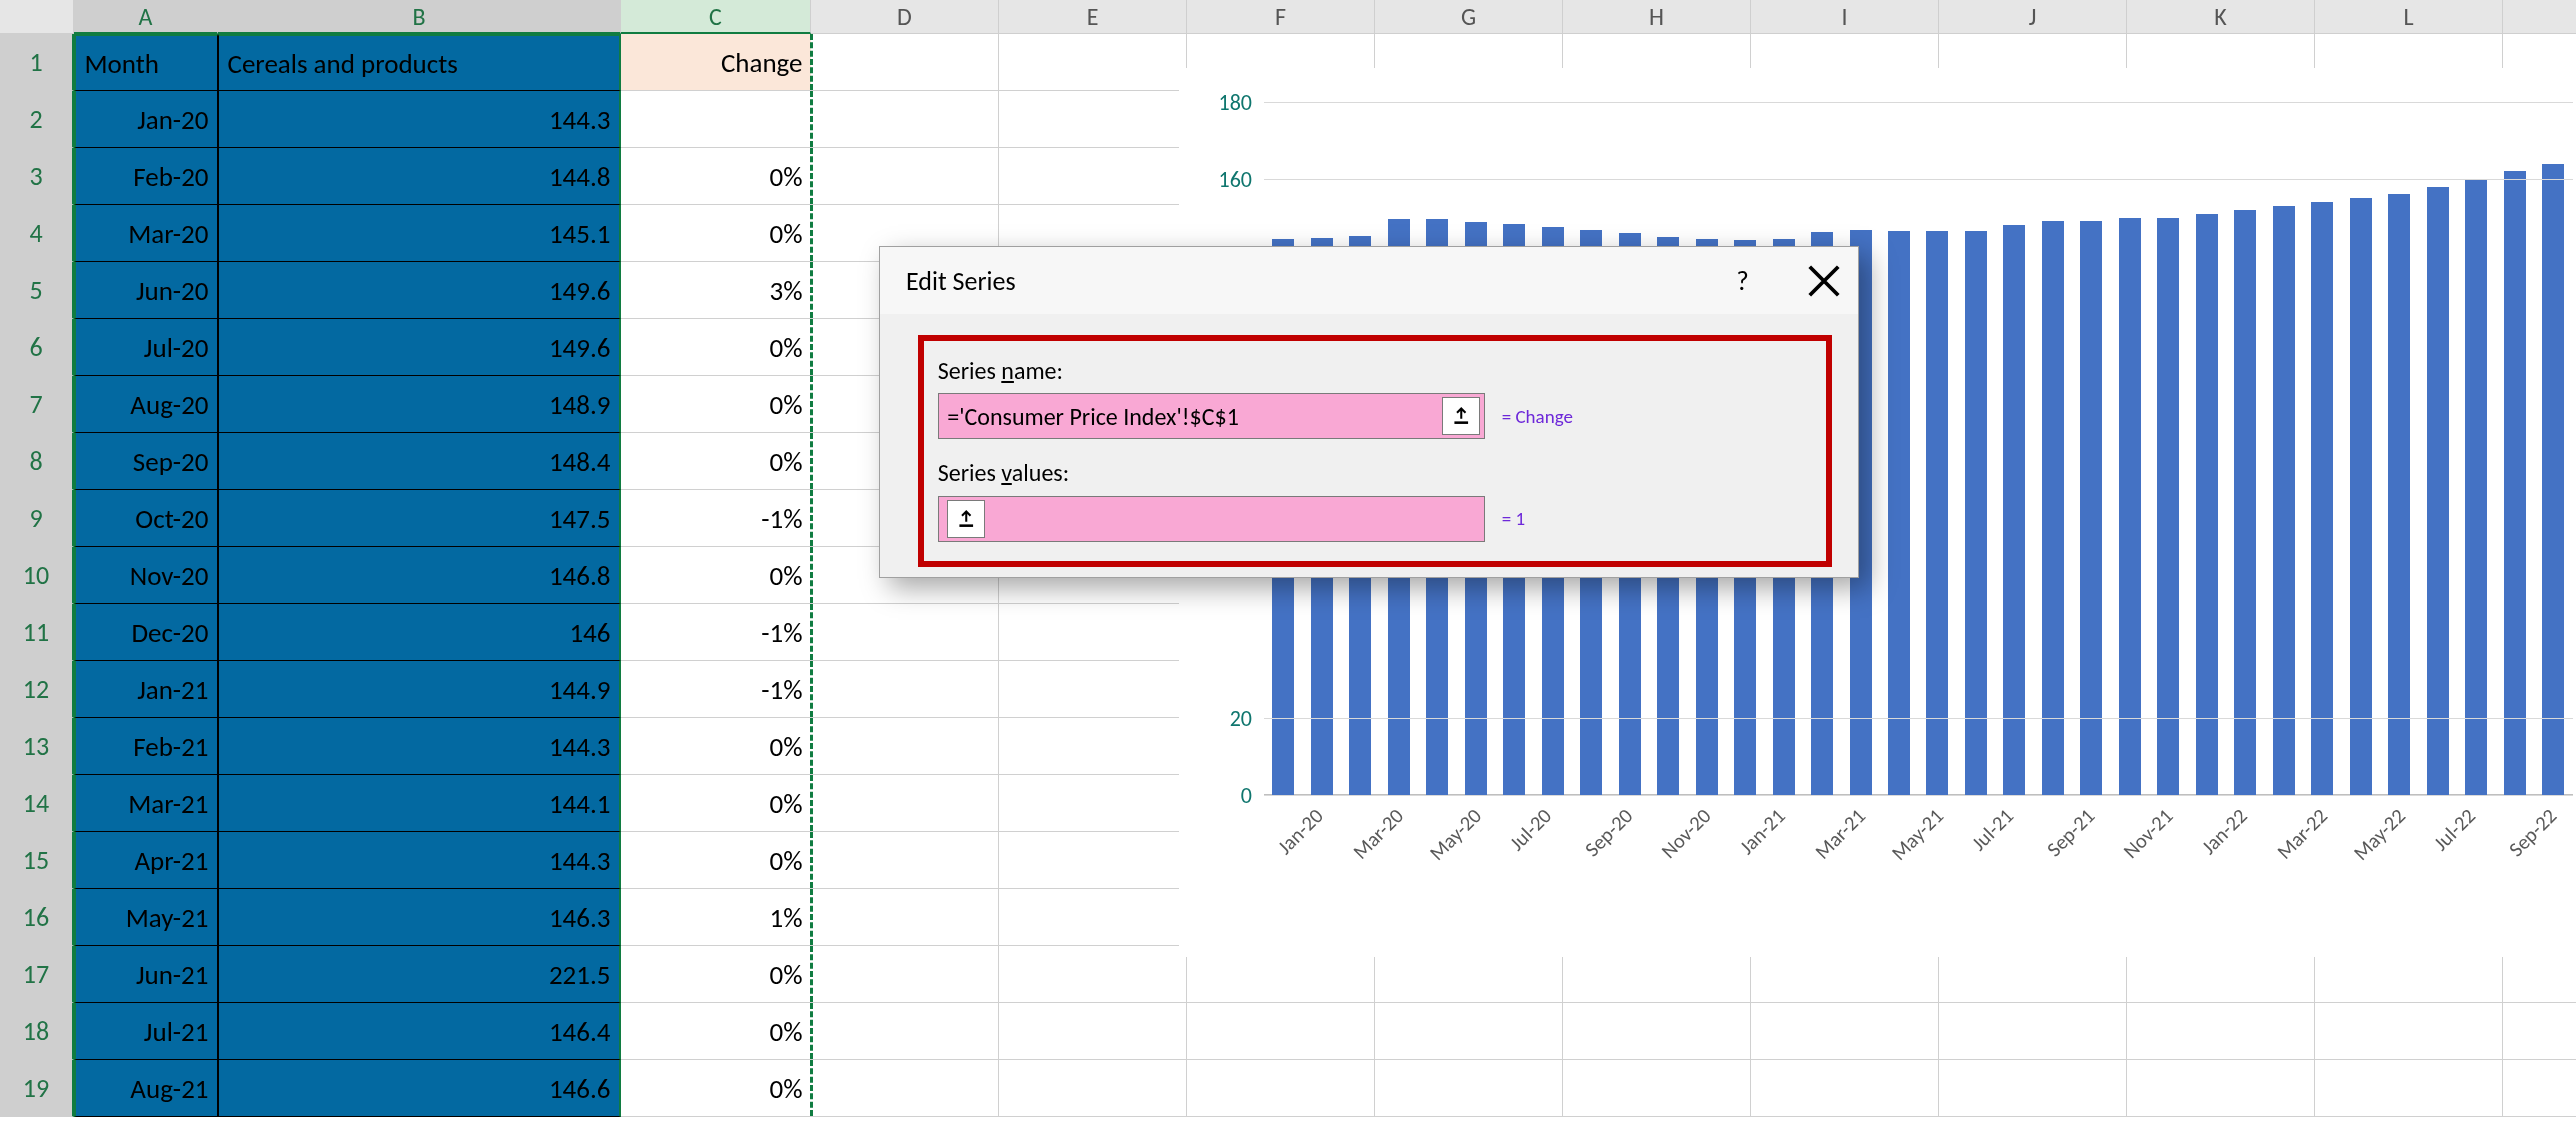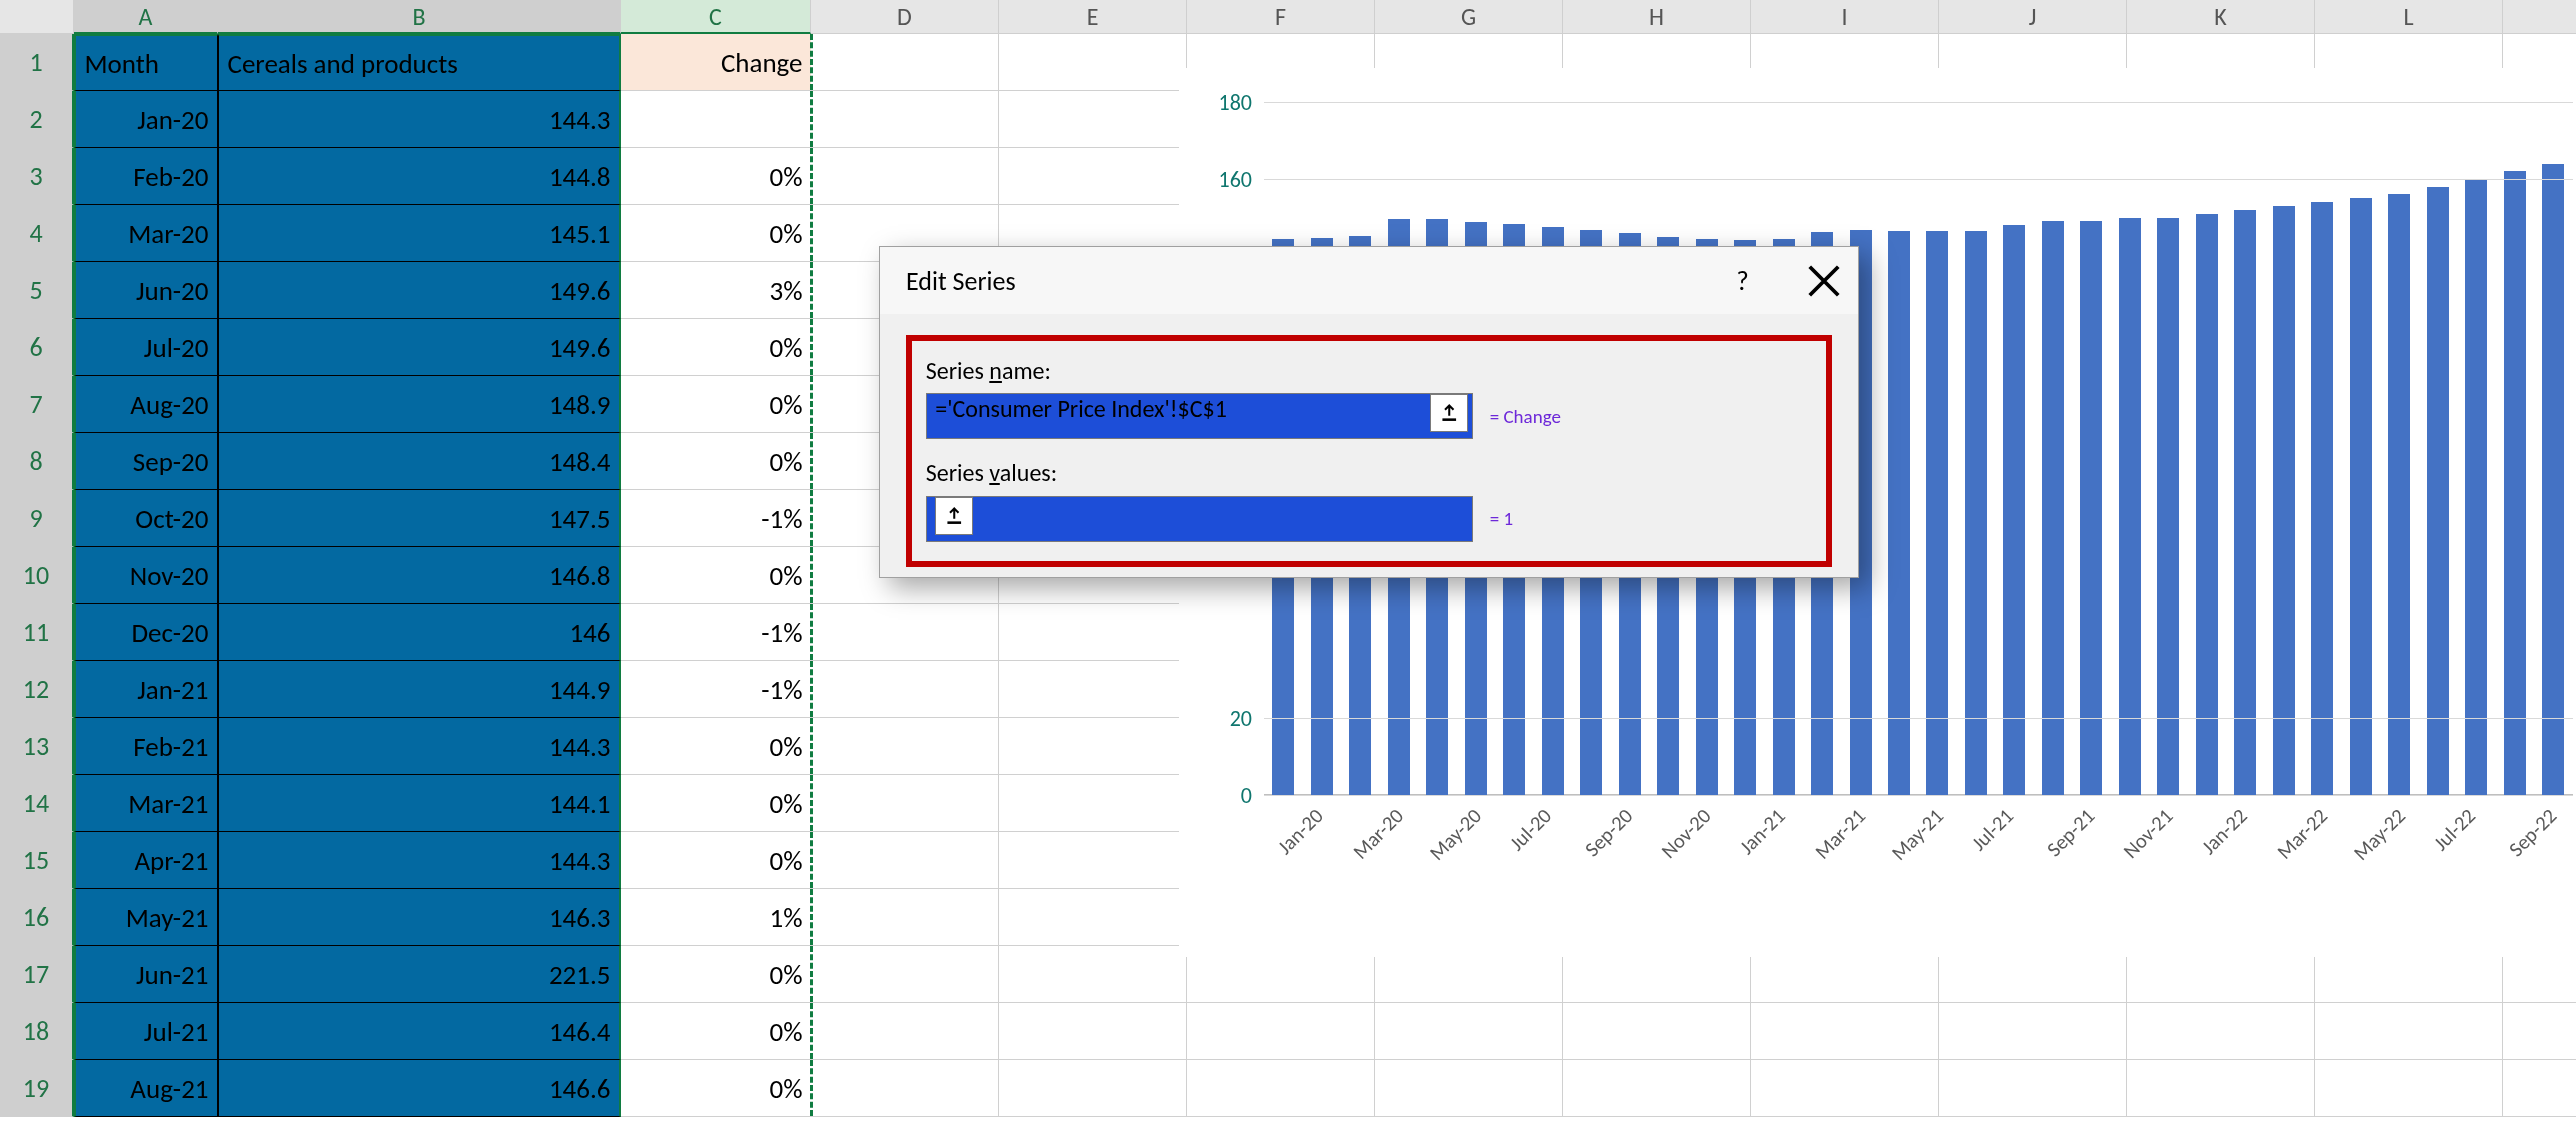--- a/index.html
+++ b/index.html
@@ -120,29 +120,29 @@
   .dlg-title {
     height: 67px;
     display:flex; align-items:center; justify-content:space-between;
     padding: 0 15.4px 0 26px;
     font-size: 26px; color:#000;
     background:#f7f7f7;
   }
   .dlg-title-right { display:flex; gap:43px; align-items:center; }
   .dlg-icon { width:38px; height:38px; display:flex; align-items:center; justify-content:center; font-size:27px; color:#000; }
   .dlg-body { padding: 20.5px 26px 10.3px 26px; }
-  .red-box { border: 6.8px solid #c00000; padding: 10.3px 13.7px 19px 13.7px; }
+  .red-box { border: 6.8px solid #c00000; padding: 10.3px 13.7px 19px 13.7px; margin-left: 12px; }
   .fld-label { font-size:24px; color:#000; margin: 5.1px 0 8.5px 0; }
   .fld-row { display:flex; align-items:center; gap:17px; }
   .fld-input {
     flex: 0 0 547px;
     height: 46px;
-    background:#1d4ed8;
+    background:#f9a8d4;
     border:0.9px solid #7a7a7a;
-    display:flex; 
+    display:flex; align-items:center;
     padding: 0 0 0 8.5px;
     font-size:24px; color:#000;
   }
   .fld-input .txt { flex:1; white-space:nowrap; overflow:hidden; }
   .collapse-btn {
     width:38px; height:38px; margin-right:3.4px;
     border:0.9px solid #7a7a7a; background:#fff;
     display:flex; align-items:center; justify-content:center;
   }
   .collapse-btn svg { width:20.5px; height:20.5px; }

